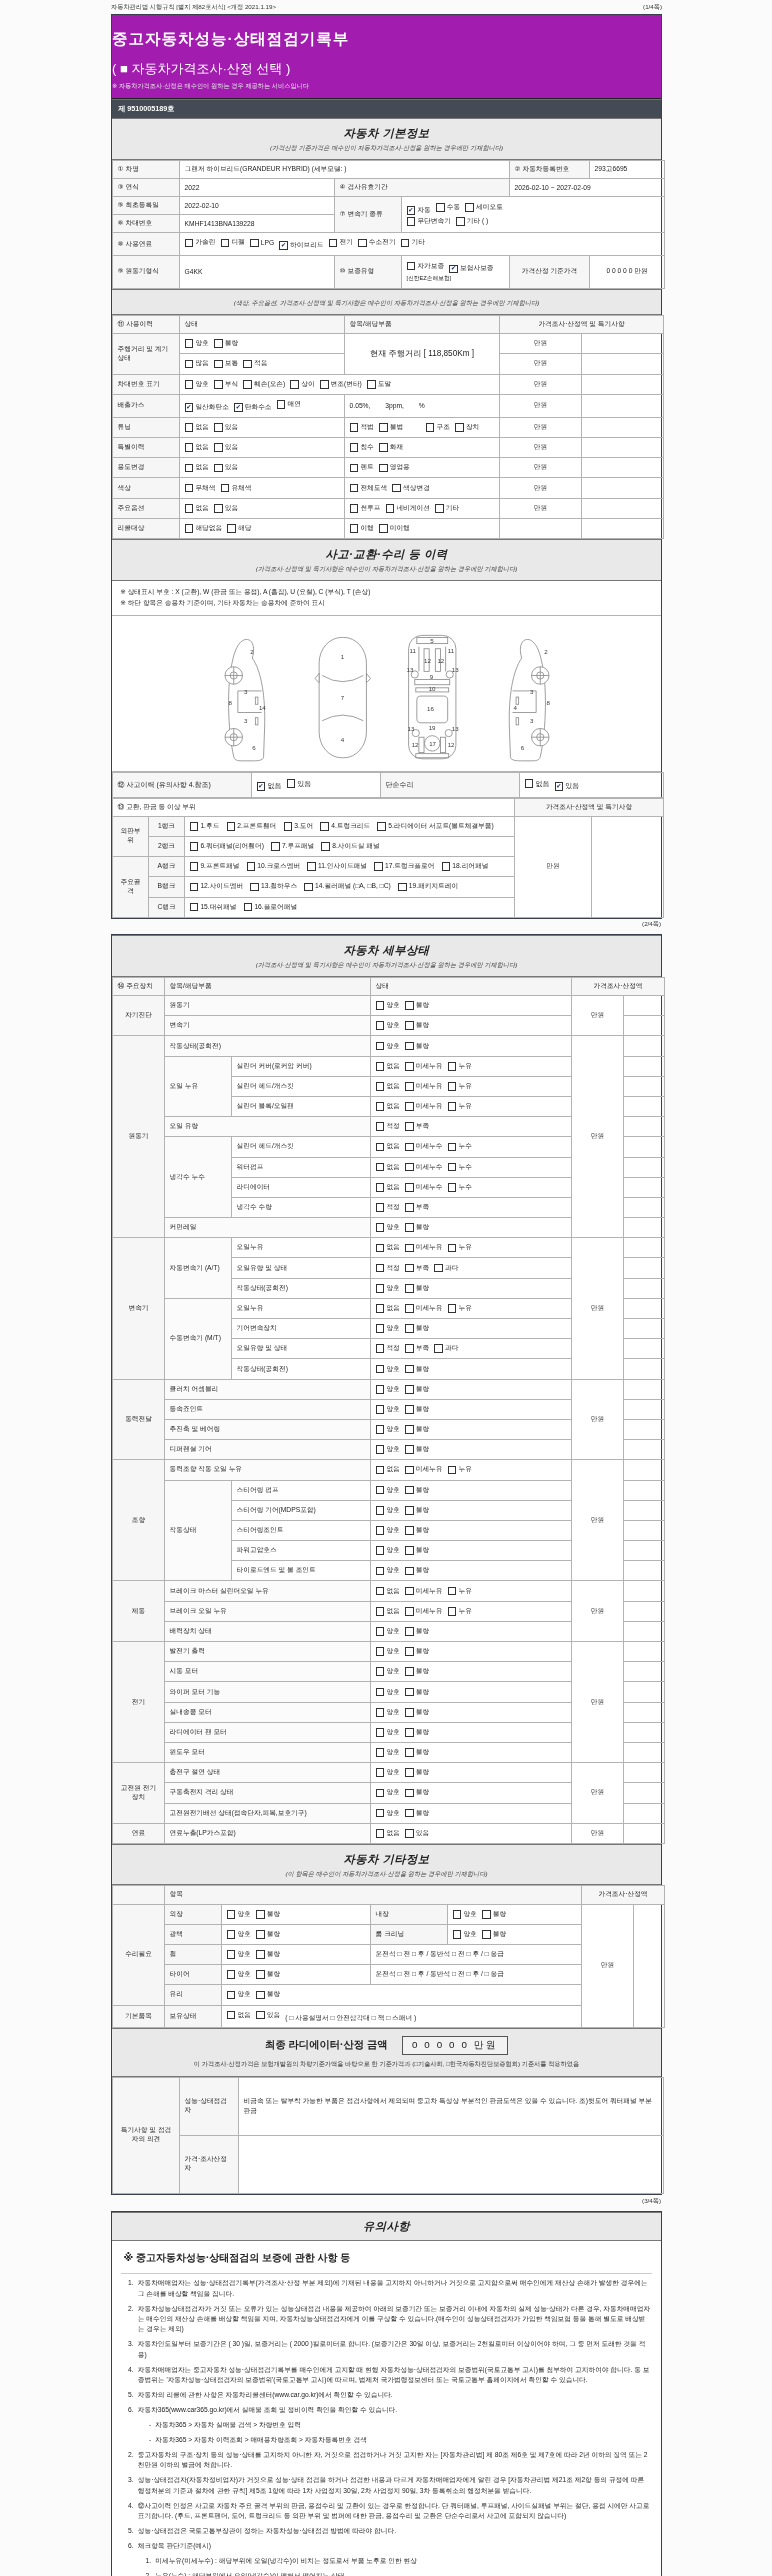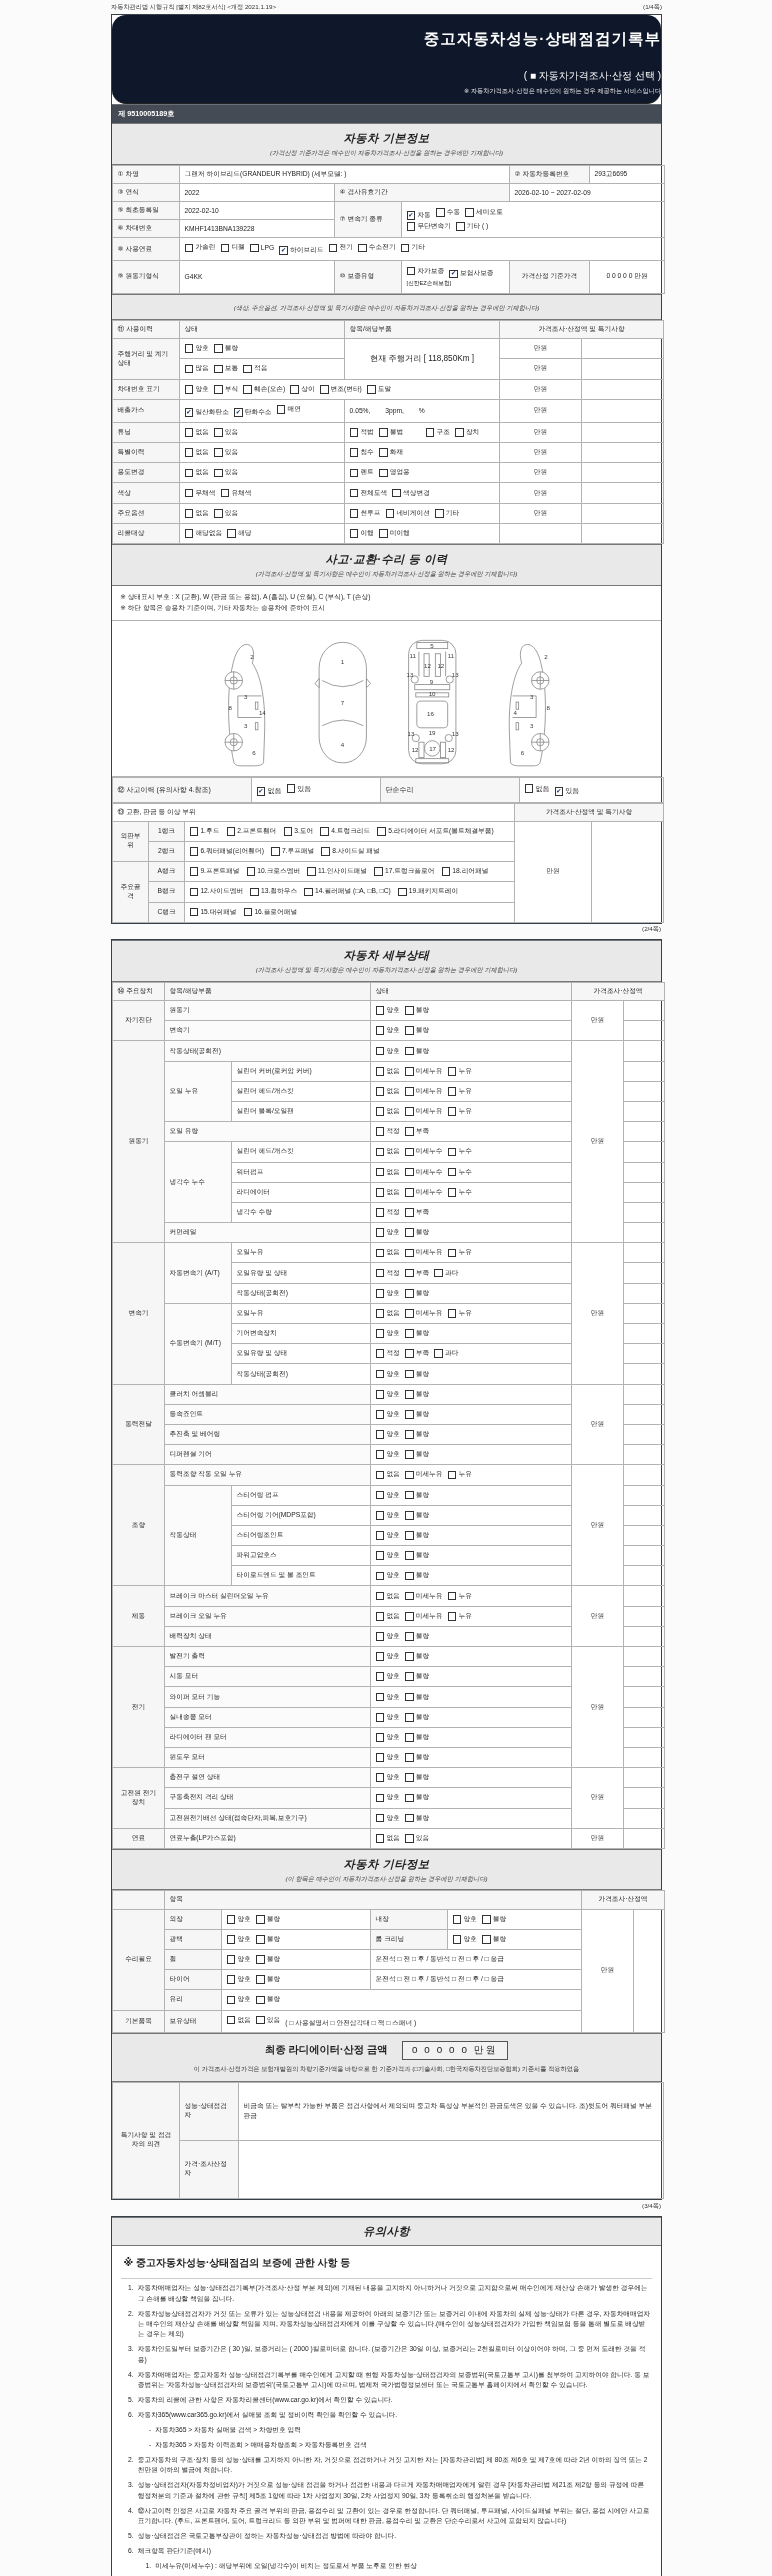--- a/index.html
+++ b/index.html
@@ -2,23 +2,23 @@
 <html style="font-size:8.2px"><head>
 <meta charset="utf-8">
 <style>
   html,body{margin:0;padding:0;background:#fbfbfb;}
   body{width:773px;font-family:"Liberation Sans","DejaVu Sans",sans-serif;color:#222;}
   .sheet{width:551px;margin:0 auto;padding-top:2.1px;}
   .topline{display:flex;justify-content:space-between;font-size:6.2px;color:#333;padding:1px 0 2.1px 0;}
   .pagemark{font-size:6.2px;color:#333;text-align:right;padding:1.5px 1px 5.2px 1px;}
   .page-block{border:1.5px solid #3a4049;background:#fff;}
   
-  .title-band{background:#0f172a;color:#fff;text-align:right;padding:13.4px 0 7.2px 0;border-bottom:0.5px solid #222;border-radius:14px;}
+  .title-band{background:#a21caf;color:#fff;text-align:left;padding:13.4px 0 7.2px 0;border-bottom:0.5px solid #222;}
   .title-band h1{margin:0;font-size:15.5px;letter-spacing:1px;font-weight:bold;}
-  .title-sel{font-size:10px;margin-top:19px;}
+  .title-sel{font-size:13px;margin-top:10px;}
   .title-note{font-size:6.2px;margin-top:4.1px;color:#e8e8e8;}
   .docno-band{background:#454b55;color:#fff;font-size:7.2px;font-weight:bold;padding:4.1px 6.2px;border-top:0.5px solid #6a7078;}
   
   .sec-hd{background:#e9e9e9;text-align:center;padding:6.7px 0 5.7px 0;border-top:0.5px solid #777;border-bottom:0.5px solid #777;font-style:italic;}
   .sec-hd .t{font-size:11.3px;font-weight:bold;letter-spacing:0.5px;}
   .sec-hd .n{font-size:6.2px;color:#444;margin-top:3.1px;}
   
   table{border-collapse:collapse;width:100%;table-layout:fixed;}
   td,th{border:0.5px solid #b3b3b3;font-size:6.7px;padding:4.1px 4.6px;vertical-align:middle;word-break:break-all;}
   td.lab{background:#f6f6f6;font-size:6.7px;}

